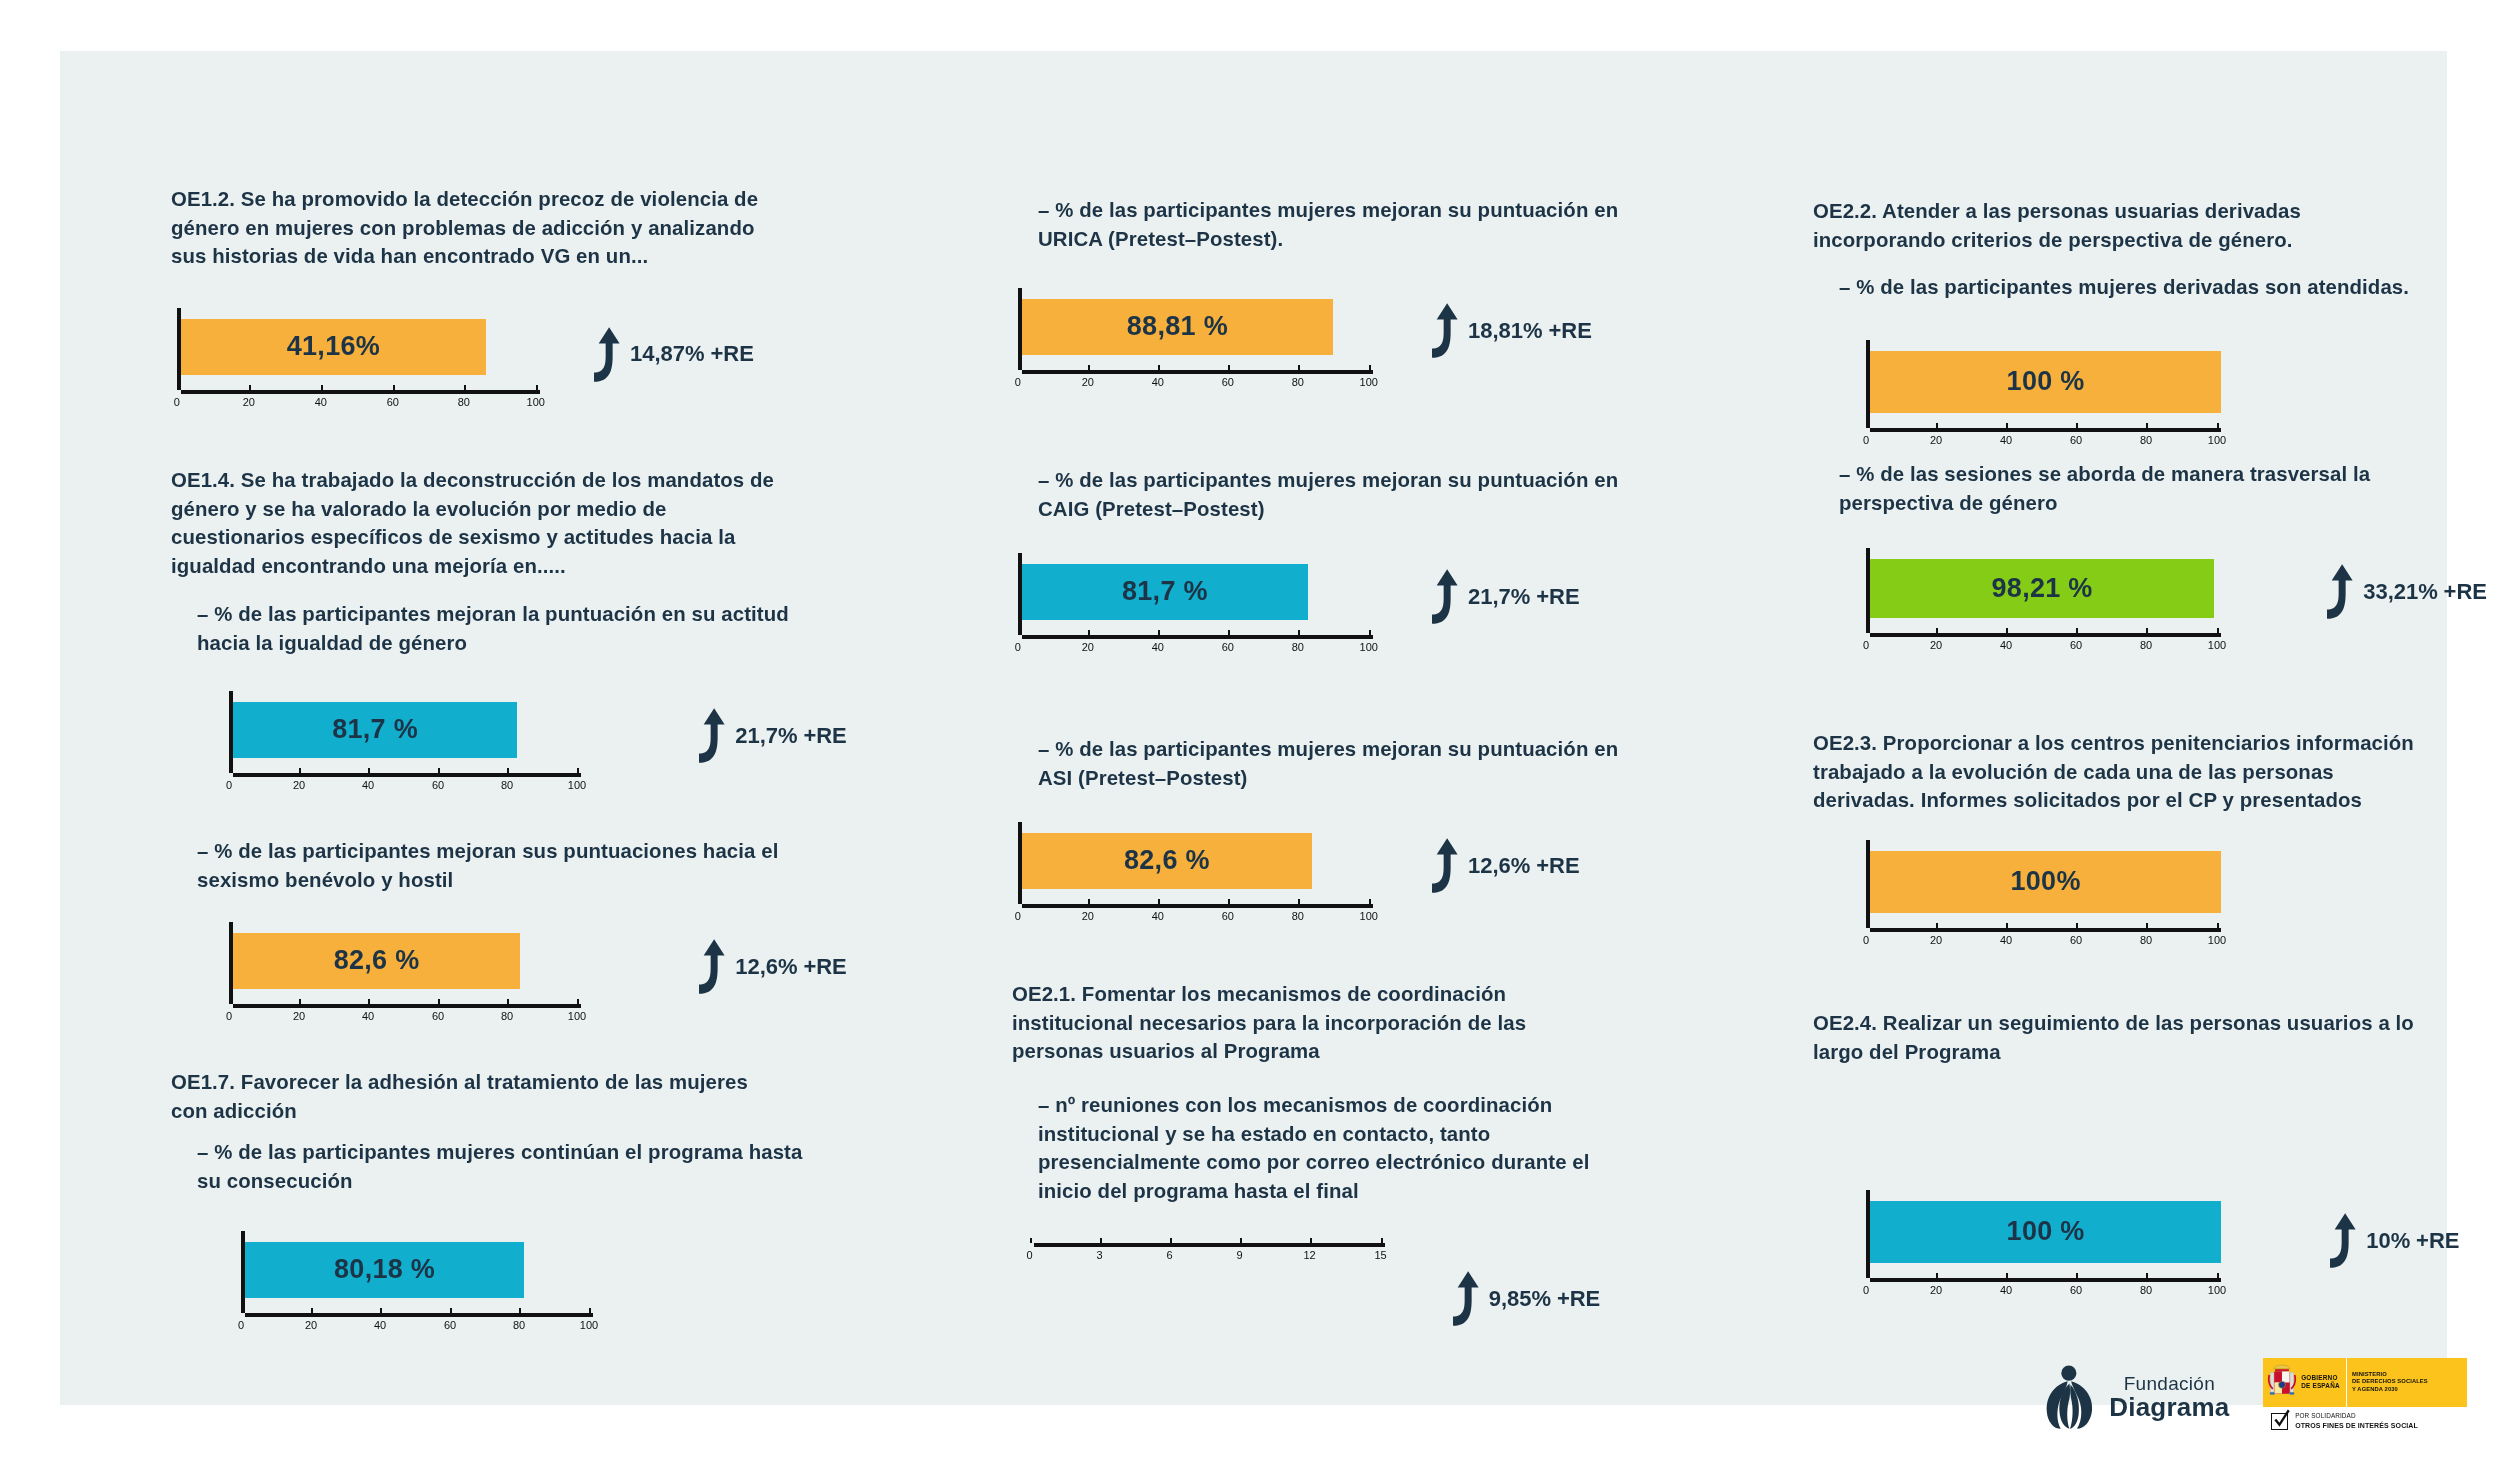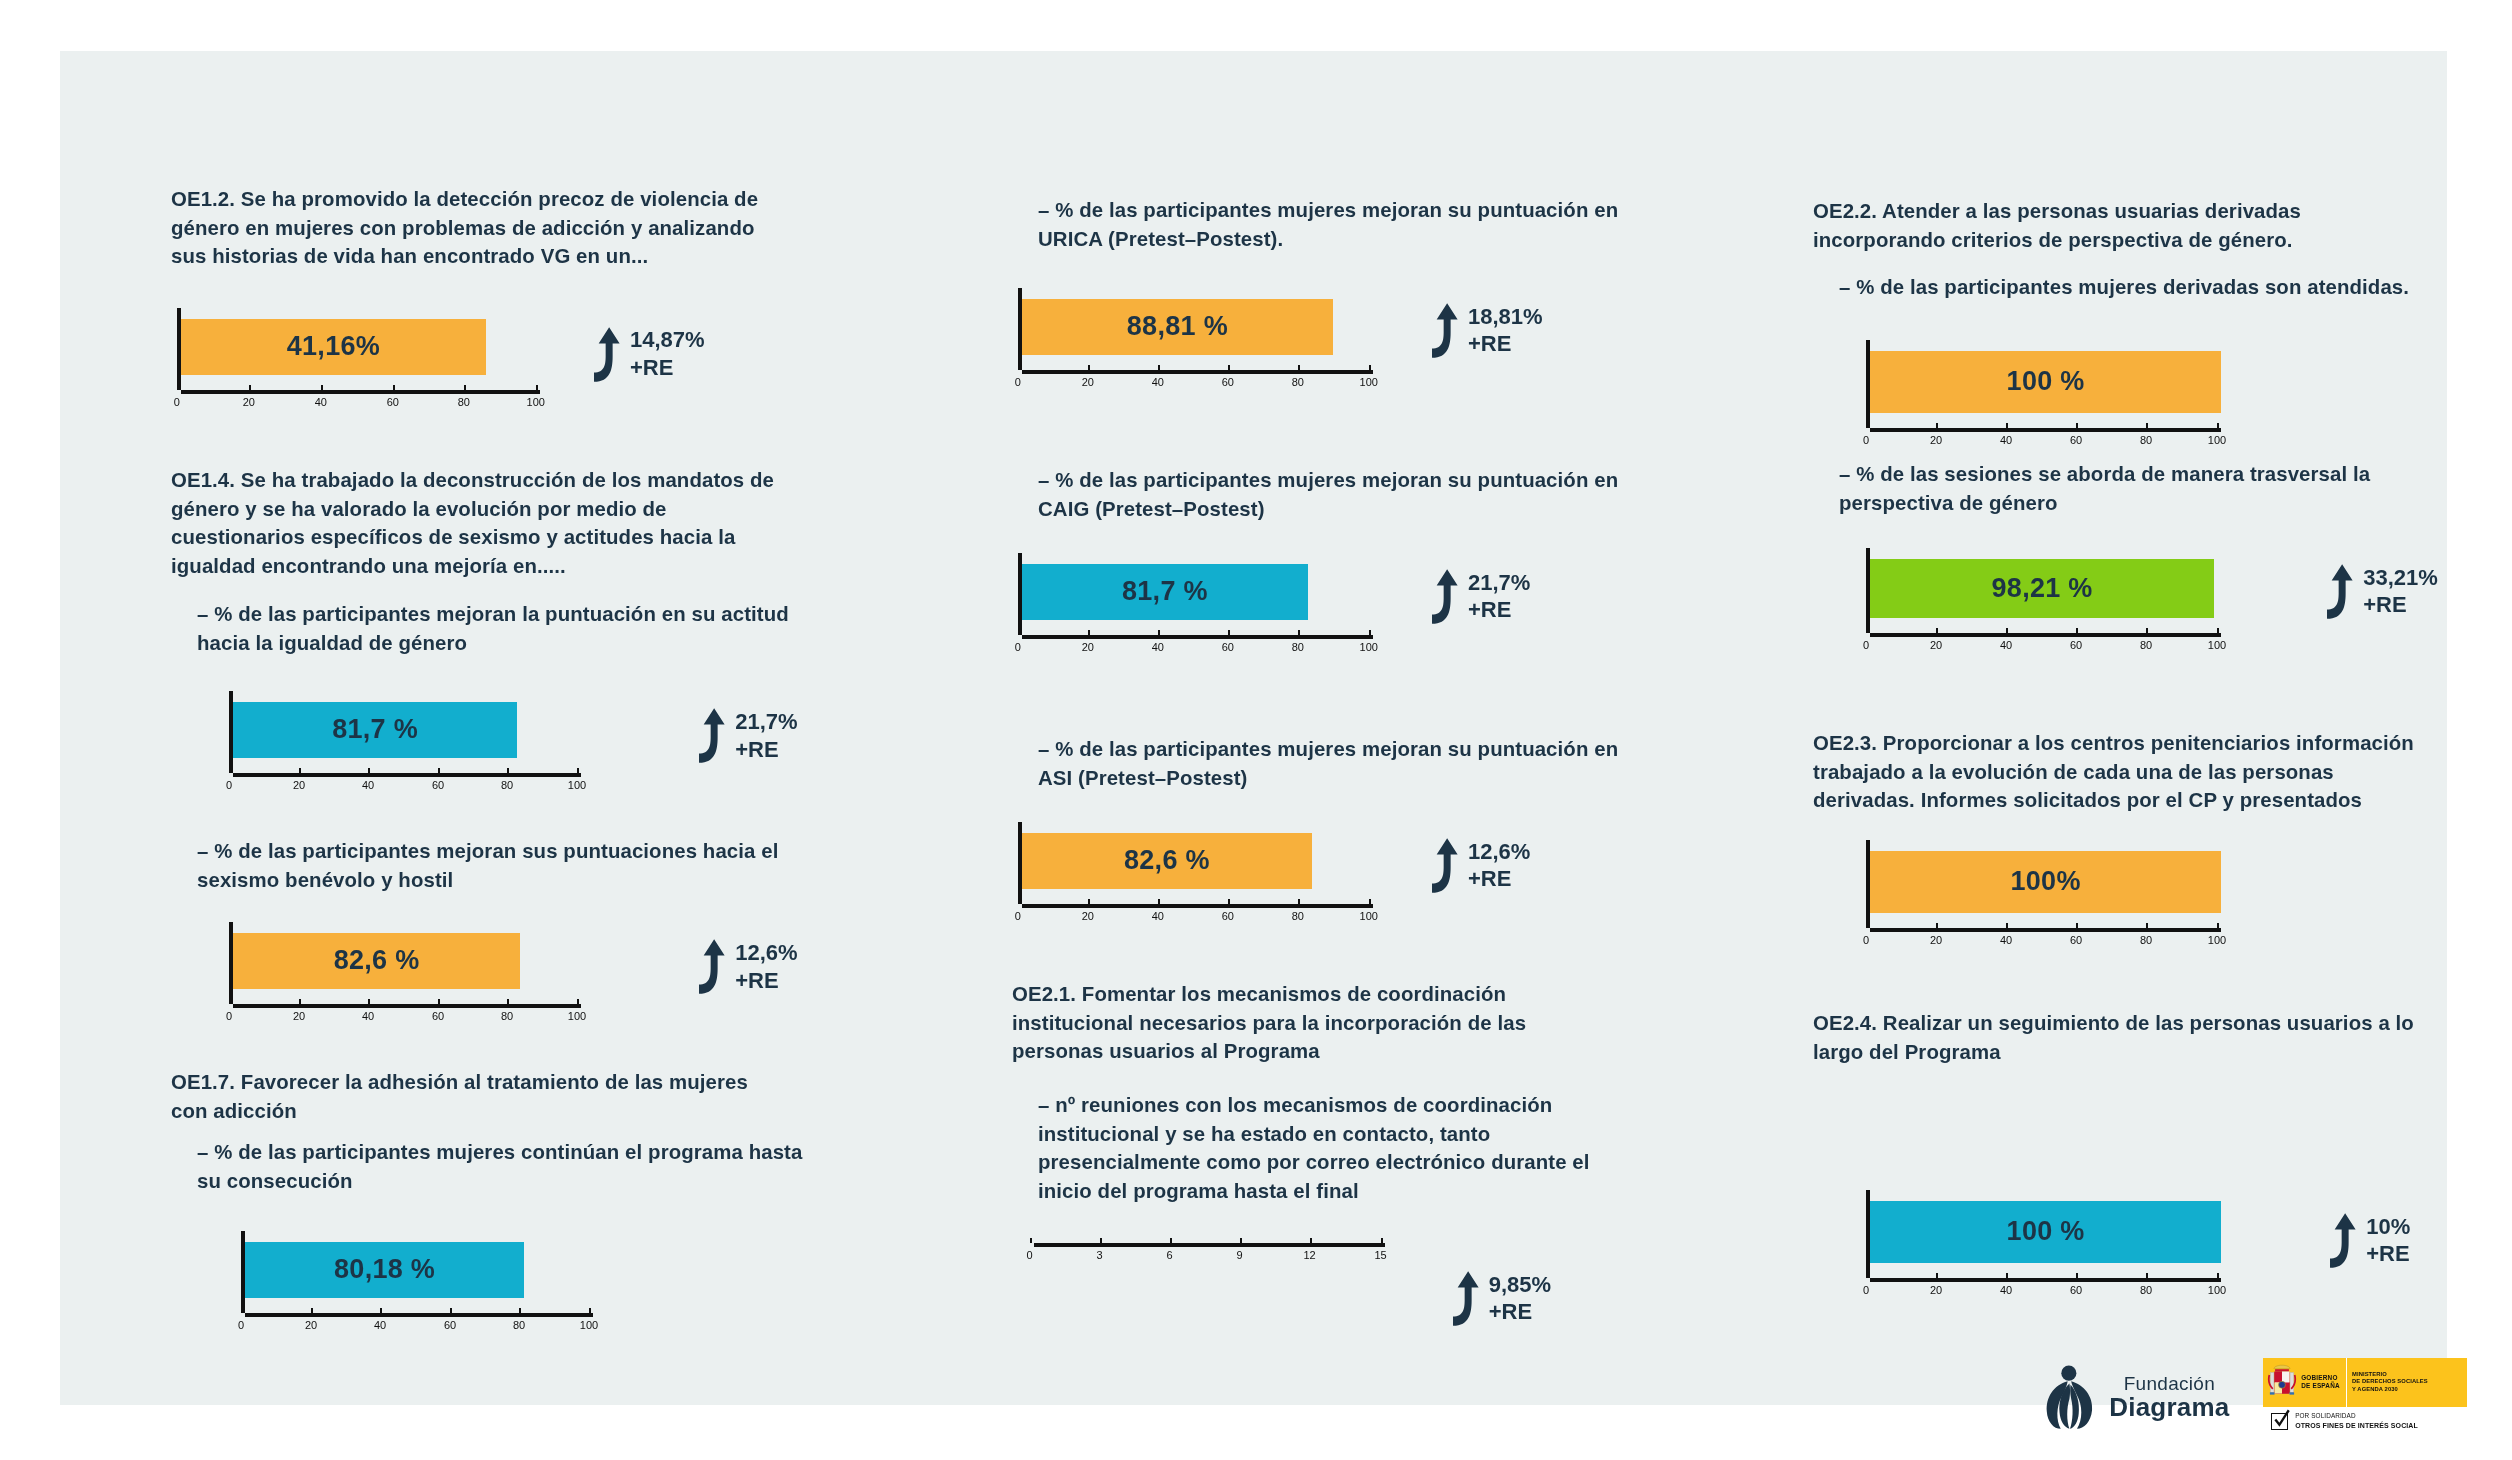--- a/index.html
+++ b/index.html
@@ -42,21 +42,21 @@
   .xline{position:absolute;left:4.1px;top:0;height:4.1px;background:#111;}
   .tick{position:absolute;top:-5.3px;width:2.3px;height:5.3px;background:#111;}
   .tlabel{
     position:absolute;top:5.8px;transform:translateX(-50%);
     font-size:11px;color:#111;font-weight:400;
   }
 
   
   .callout{position:absolute;display:flex;align-items:center;gap:8.2px;}
   .arrow{width:42px;height:57px;flex:0 0 auto;}
-  .calloutText{display:flex;flex-direction:column;gap:5.8px;}
+  .calloutText{display:flex;gap:5.8px;}
   .calloutText span{
     color:#1d3446;font-size:22px;font-weight:700;line-height:1;white-space:nowrap;
   }
 
   
   .footer{position:absolute;left:1975px;top:1303px;width:432px;height:111px;}
   .fd-logo{position:absolute;left:5.8px;top:10.5px;display:flex;align-items:center;gap:10.5px;}
   .fd-mark{width:58px;height:65px;flex:0 0 auto;}
   .fd-words{display:flex;flex-direction:column;line-height:1;align-items:center;}
   .fd-words .l1{color:#1d3446;font-size:19px;font-weight:400;letter-spacing:0.3px;}

